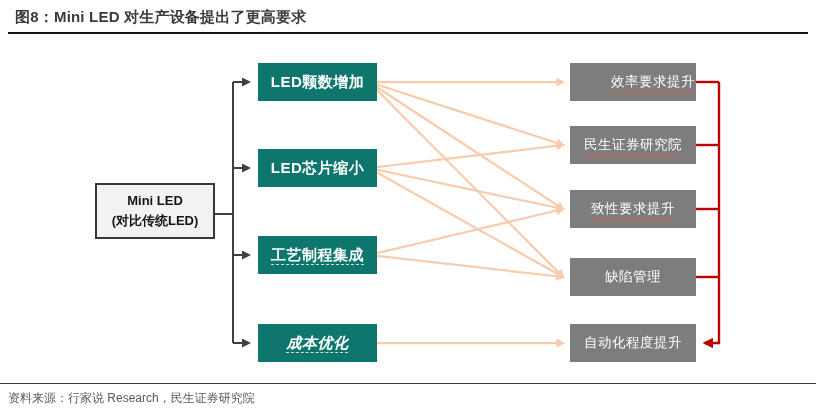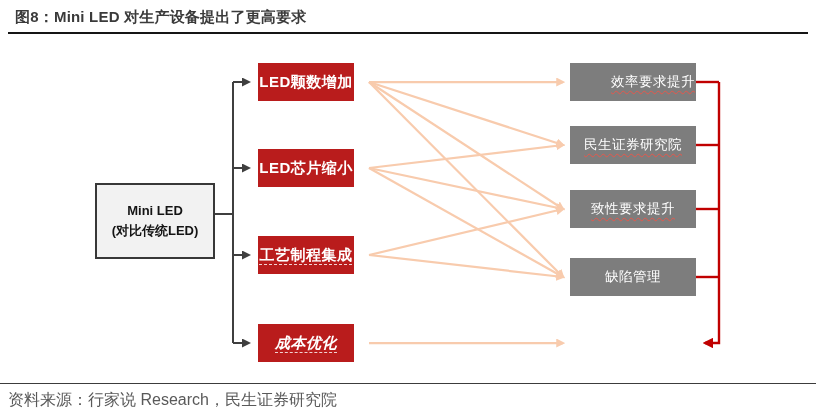--- a/index.html
+++ b/index.html
@@ -11,46 +11,46 @@
     position:absolute;left:8px;top:8px;font-size:15px;font-weight:bold;color:#3a3a3a;
     letter-spacing:.2px;white-space:nowrap;padding-left:7px;
   }
   .title-rule{position:absolute;left:8px;right:8px;top:32px;height:2px;background:#151515;}
   svg.connectors{position:absolute;left:0;top:0;}
   .node{
     position:absolute;display:flex;align-items:center;justify-content:center;
     text-align:center;box-sizing:border-box;
   }
   .root-box{
-    left:95px;top:183px;width:120px;height:76px;background:#f2f2f2;
+    left:95px;top:183px;width:120px;height:56px;background:#f2f2f2;
     border:2px solid #383838;flex-direction:column;gap:3px;
     font-size:13px;font-weight:bold;color:#141414;line-height:1.25;
   }
   .cause{
-    left:258px;width:96px;height:38px;background:#b91c1c;color:#ffffff;
+    left:258px;width:119px;height:38px;background:#0f766e;color:#ffffff;
     font-size:15px;font-weight:bold;letter-spacing:.5px;
   }
   .c0{top:63px;}.c1{top:149px;}.c2{top:236px;}.c3{top:324px;font-style:italic;}
   .effect{
     left:570px;width:126px;height:38px;background:#7d7d7d;color:#ffffff;
     font-size:13.5px;letter-spacing:.5px;
   }
   .e0{top:63px;padding-left:40px;}.e1{top:126px;}.e2{top:190px;}.e3{top:258px;}.e4{top:324px;}
   .sq-red{
     text-decoration:underline;text-decoration-style:wavy;text-decoration-color:#e4574b;
     text-decoration-thickness:1px;text-underline-offset:4px;
   }
   .sq-white{
     text-decoration:underline;text-decoration-style:dashed;
     text-decoration-color:rgba(255,255,255,.8);
     text-decoration-thickness:1px;text-underline-offset:4px;
   }
   .footer-rule{position:absolute;left:0px;right:0px;top:383px;height:1px;background:#3c3c3c;}
   .source{
-    position:absolute;left:8px;top:390px;font-size:16px;color:#595959;white-space:nowrap;
+    position:absolute;left:8px;top:390px;font-size:12px;color:#595959;white-space:nowrap;
   }
 </style>
 </head>
 <body>
 
 <div class="canvas">
 
   <div class="title">图8：Mini LED 对生产设备提出了更高要求</div>
   <div class="title-rule"></div>
 
@@ -112,17 +112,20 @@
   </div>
   <div class="node effect e1">
     <span class="sq-red">民生证券研究院</span>
   </div>
   <div class="node effect e2">
     <span class="sq-red">致性要求提升</span>
   </div>
   <div class="node effect e3">
     <span>缺陷管理</span>
   </div>
+  <div class="node effect e4">
+    <span>自动化程度提升</span>
+  </div>
 
   <div class="footer-rule"></div>
   <div class="source">资料来源：行家说 Research，民生证券研究院</div>
 
 </div>
 
 </body></html>

